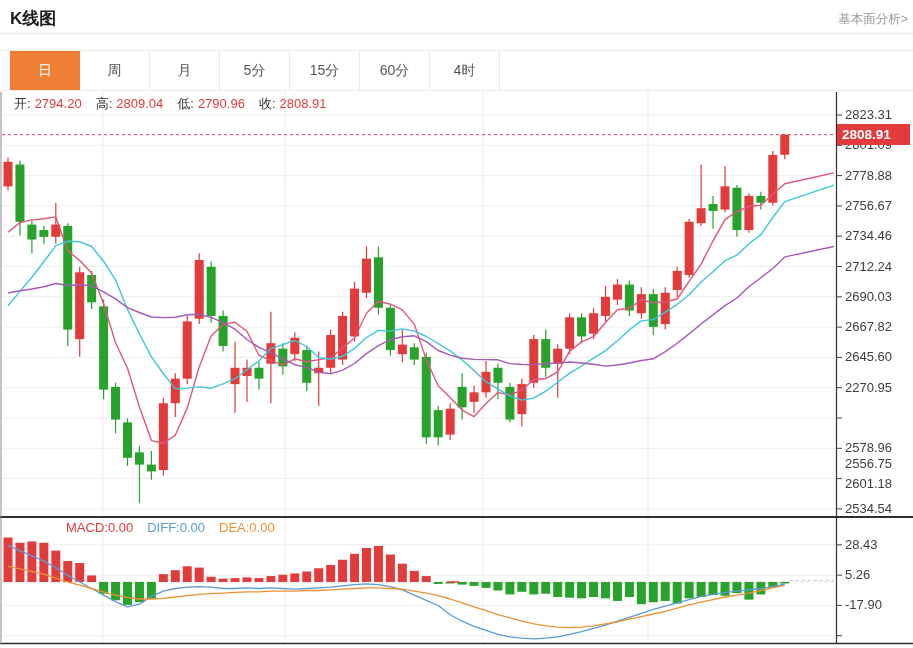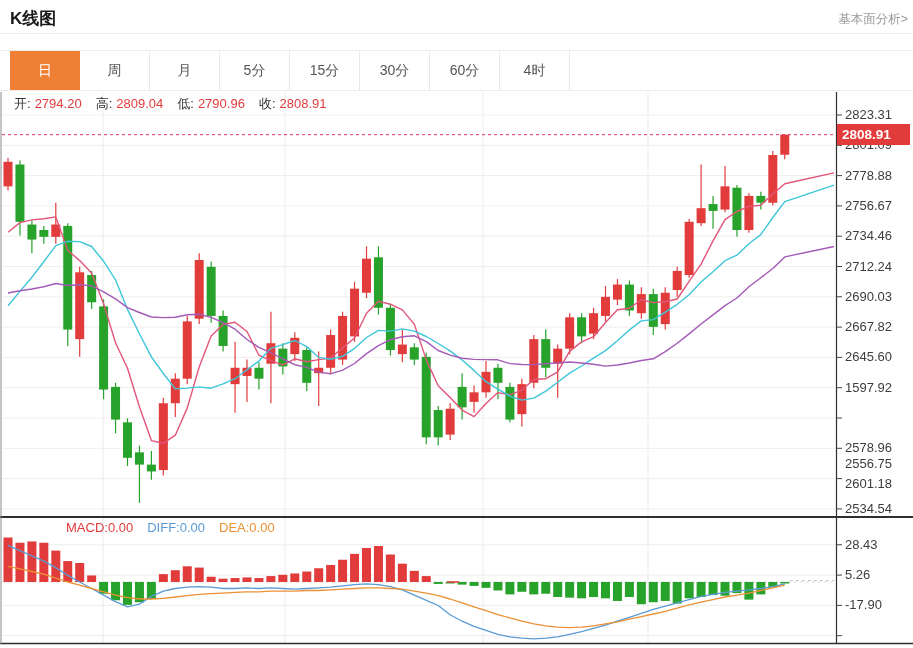--- a/index.html
+++ b/index.html
@@ -35,21 +35,20 @@
   <div class="title">K线图</div>
   <a class="link">基本面分析&gt;</a>
   <div class="divider"></div>
   <div class="tabswrap">
     <div class="tabs" id="tabs">
         <div class="tab active">日</div>
         <div class="tab">周</div>
         <div class="tab">月</div>
         <div class="tab">5分</div>
         <div class="tab">15分</div>
-        <div class="tab">30分</div>
         <div class="tab">60分</div>
         <div class="tab">4时</div>
       </div>
   </div>
   <svg id="chart" width="913" height="648" viewBox="0 0 913 648">
       <line x1="103" y1="92" x2="103" y2="644" stroke="#ebebeb" stroke-width="1"></line>
       <line x1="285" y1="92" x2="285" y2="644" stroke="#ebebeb" stroke-width="1"></line>
       <line x1="483" y1="92" x2="483" y2="644" stroke="#ebebeb" stroke-width="1"></line>
       <line x1="648" y1="92" x2="648" y2="644" stroke="#ebebeb" stroke-width="1"></line>
       <line x1="2" y1="115" x2="836" y2="115" stroke="#f1eded" stroke-width="1"></line>
@@ -305,21 +304,21 @@
   <div id="ylabels">
       <div class="ylabel" style="top: 107px;">2823.31</div>
       <div class="ylabel" style="top: 137.3px;">2801.09</div>
       <div class="ylabel" style="top: 167.6px;">2778.88</div>
       <div class="ylabel" style="top: 197.9px;">2756.67</div>
       <div class="ylabel" style="top: 228.2px;">2734.46</div>
       <div class="ylabel" style="top: 258.5px;">2712.24</div>
       <div class="ylabel" style="top: 288.8px;">2690.03</div>
       <div class="ylabel" style="top: 319.1px;">2667.82</div>
       <div class="ylabel" style="top: 349.4px;">2645.60</div>
-      <div class="ylabel" style="top: 379.7px;">1597.92</div>
+      <div class="ylabel" style="top: 379.7px;">2270.95</div>
       <div class="ylabel" style="top: 432px; margin-top: 44px;">2601.18</div>
       <div class="ylabel" style="top: 440.3px;">2578.96</div>
       <div class="ylabel" style="top: 456px; text-align: right;">2556.75</div>
       <div class="ylabel" style="top: 500.9px;">2534.54</div>
       <div class="ylabel" style="top: 536.8px;">28.43</div>
       <div class="ylabel" style="top: 567.1px;">5.26</div>
       <div class="ylabel" style="top: 597.387px;">-17.90</div>
       <div class="ylabel" style="top: 663px; text-align: right;">-41.07</div>
     </div>
   <div class="pricebox" style="top: 124.142px;">2808.91</div>

